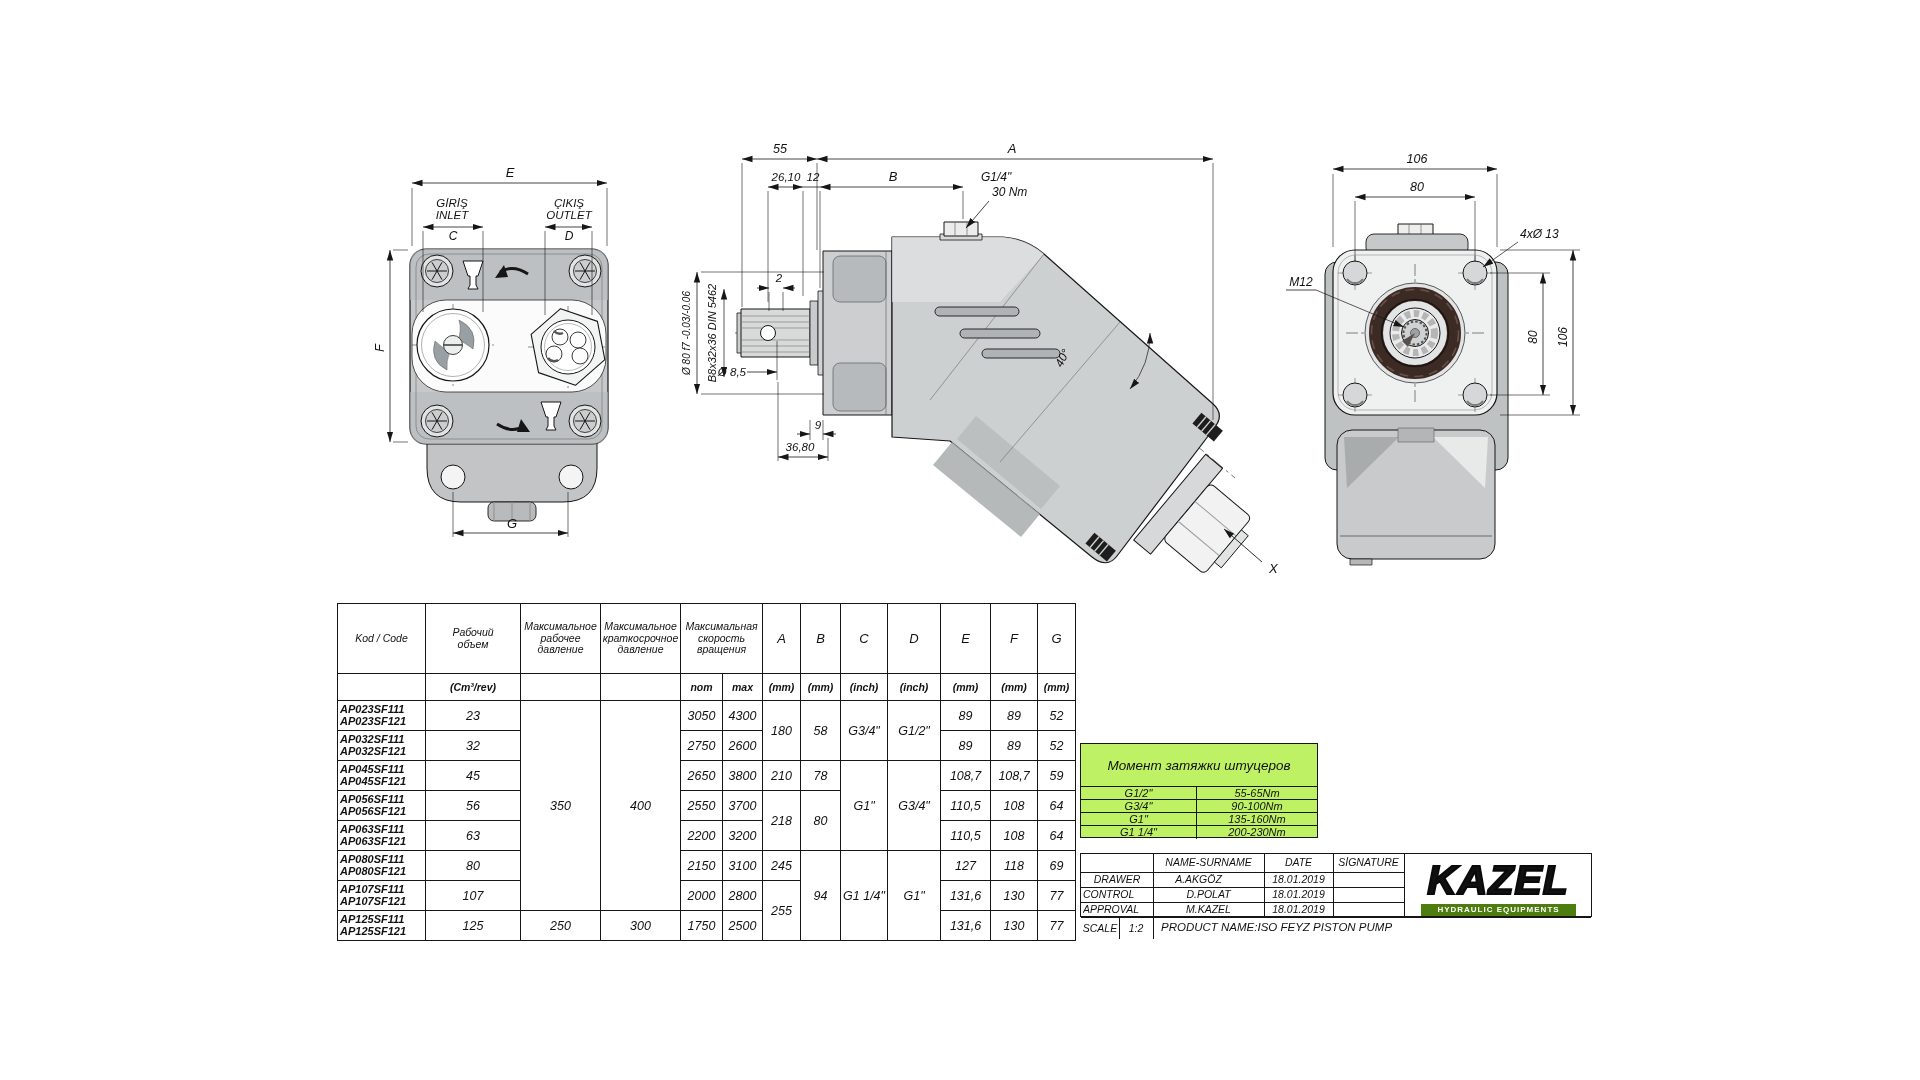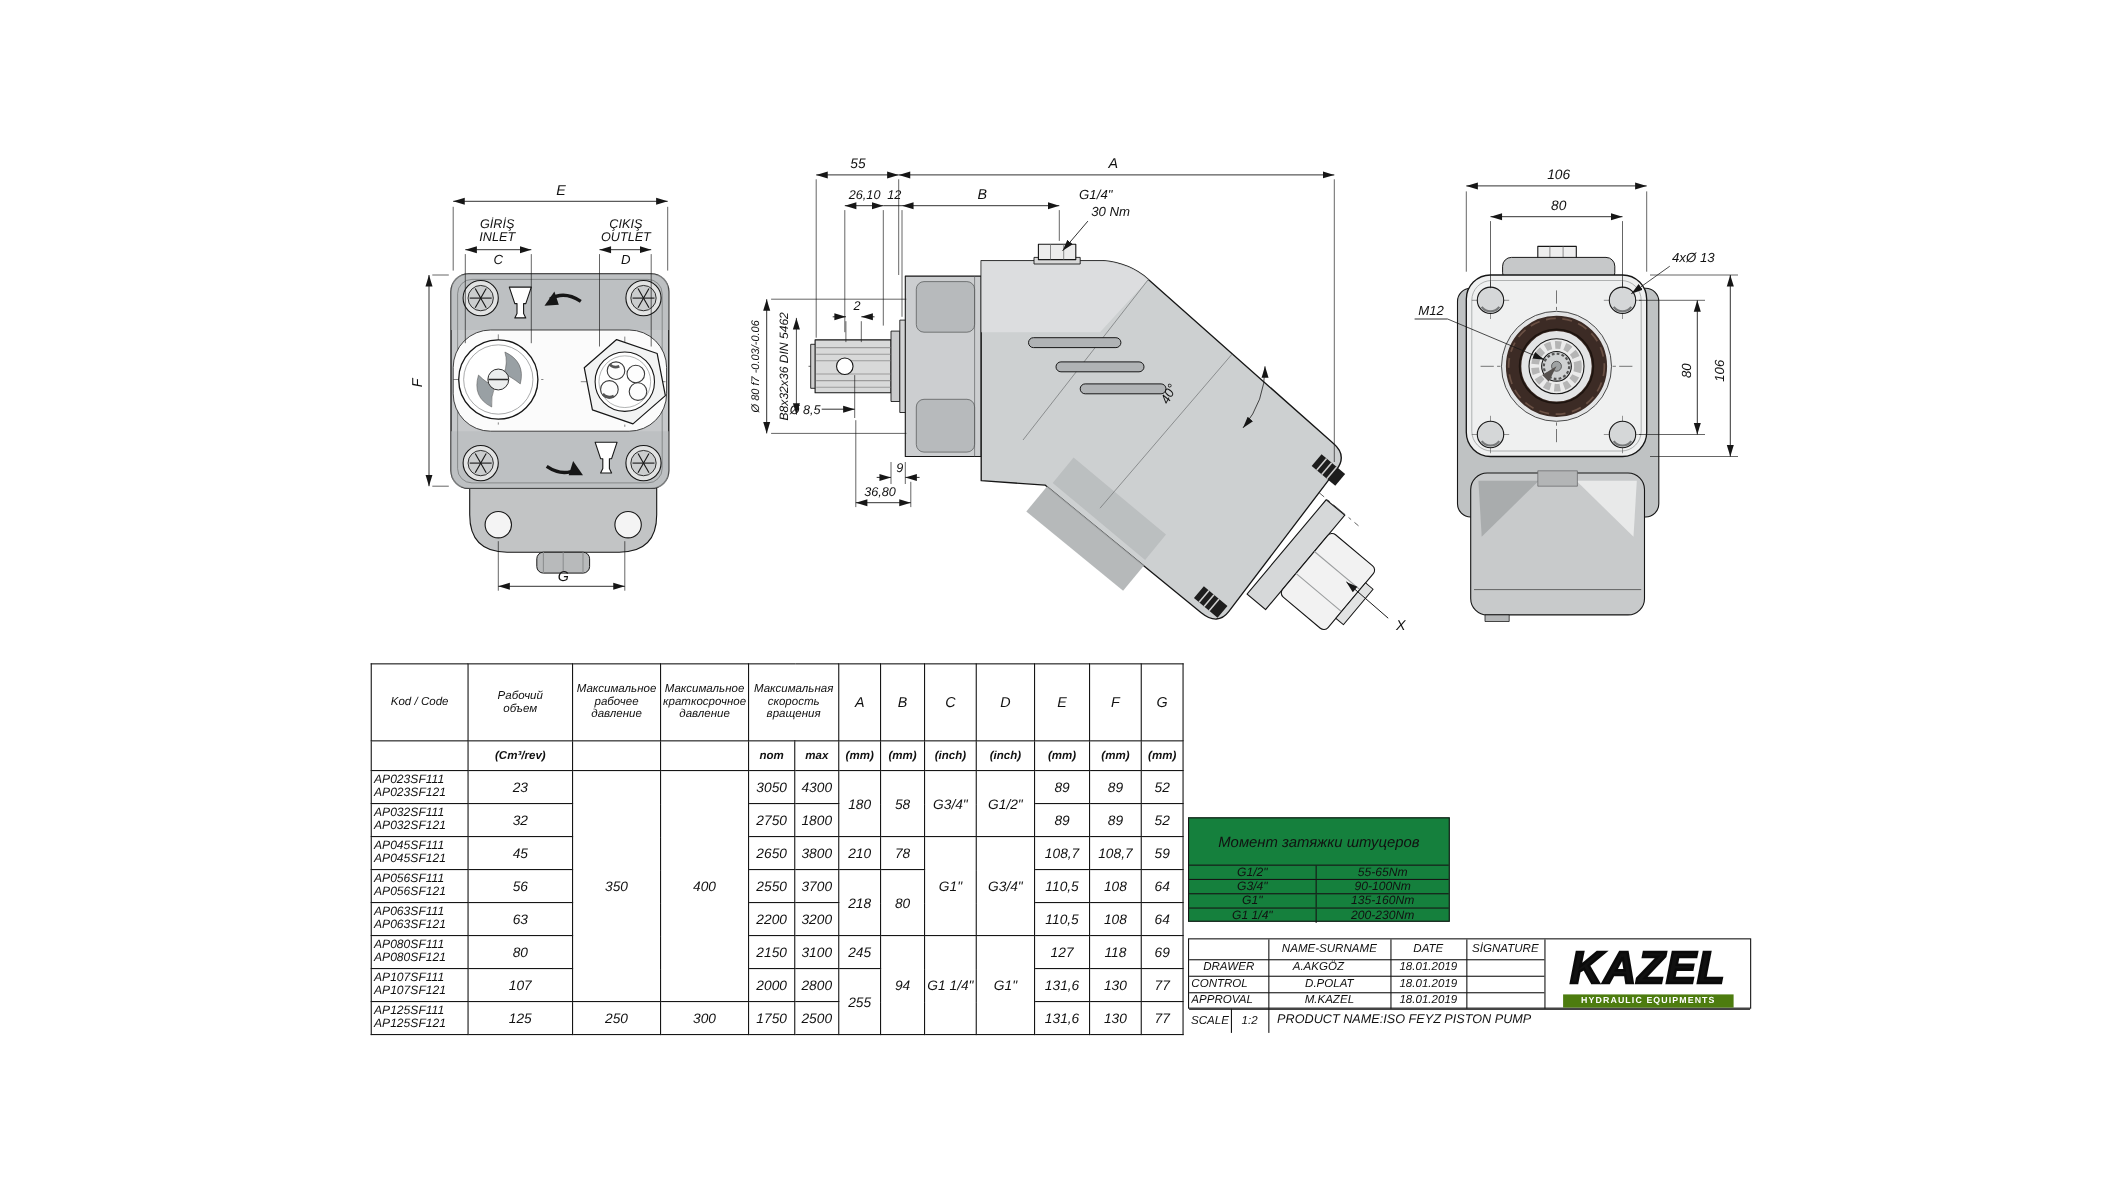--- a/index.html
+++ b/index.html
@@ -10,25 +10,25 @@
 
   
   table.spec{border-collapse:collapse;table-layout:fixed;width:738px;height:337px;
              font-style:italic;background:#fff;}
   table.spec td{border:1px solid #161616;text-align:center;vertical-align:middle;
                 padding:0;font-size:12.5px;overflow:hidden;}
   table.spec{border:1.5px solid #161616;}
   table.spec .hdr{font-size:10.5px;line-height:11.5px;white-space:pre-line;}
   table.spec .ltr{font-size:13px;}
   table.spec .unit{font-size:10.5px;font-weight:bold;}
-  table.spec .codecell{font-size:11px;line-height:11.5px;text-align:left;padding-left:2px;}
+  table.spec .codecell{font-size:11px;line-height:11.5px;text-align:left;padding-left:2px;font-weight:bold;}
 
   
   .torque{left:1080px;top:743px;width:238px;height:95px;border:1.2px solid #161616;
-          box-sizing:border-box;font-style:italic;background:#15803d;}
+          box-sizing:border-box;font-style:italic;background:#bef264;}
   .torque .ttl{height:43px;line-height:43px;text-align:center;font-size:13.5px;
                border-bottom:1px solid #161616;box-sizing:border-box;}
   .torque .trow{display:flex;height:12.9px;box-sizing:border-box;border-bottom:1px solid #161616;}
   .torque .trow:last-child{border-bottom:none;}
   .torque .tc1{width:116px;box-sizing:border-box;border-right:1px solid #161616;
                text-align:center;font-size:11px;line-height:12px;}
   .torque .tc2{flex:1;text-align:center;font-size:11px;line-height:12px;}
 
   
   .tblock{left:1080px;top:853px;width:512px;height:64px;border:1.2px solid #161616;
@@ -504,21 +504,21 @@
     <td>89</td>
     <td>52</td>
   </tr>
   <tr style="height:30px">
     <td class="codecell">
           <div>AP032SF111</div>
           <div>AP032SF121</div>
         </td>
     <td>32</td>
     <td>2750</td>
-    <td>1800</td>
+    <td>2600</td>
     <td>89</td>
     <td>89</td>
     <td>52</td>
   </tr>
   <tr style="height:30px">
     <td class="codecell">
           <div>AP045SF111</div>
           <div>AP045SF121</div>
         </td>
     <td>45</td>

